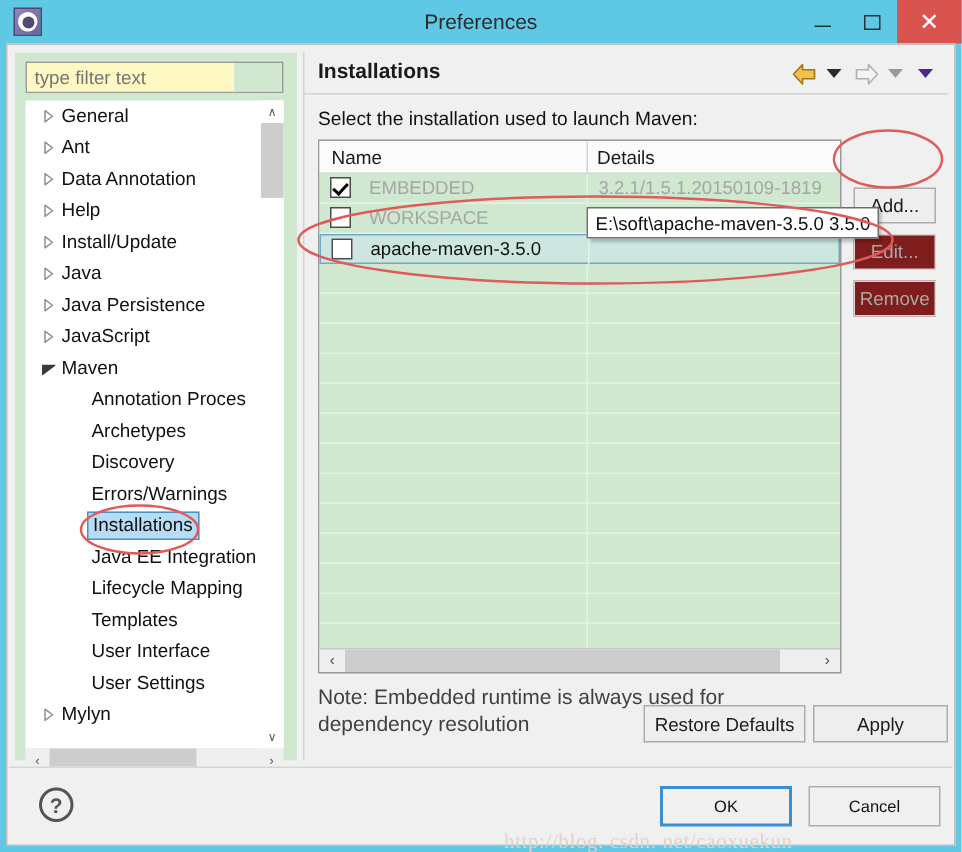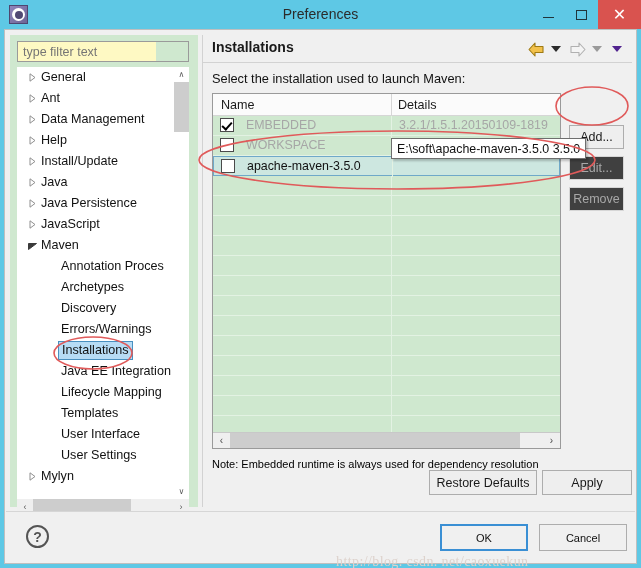--- a/index.html
+++ b/index.html
@@ -394,21 +394,21 @@
     border: 1px solid #adadad;
     font-size: 12.5px;
     color: #1a1a1a;
     box-sizing: border-box;
     display: flex; align-items: center; justify-content: center;
     cursor: default;
     font-family: "Liberation Sans", sans-serif;
   }
   .side-btn.disabled {
     color: #a8a8a8;
-    background: #404040;
+    background: #7f1d1d;
     border-color: #d6d6d6;
   }
   #btn-add { top: 90px; }
   #btn-edit { top: 121px; }
   #btn-remove { top: 152px; }
 
   
   #tooltip {
     position: absolute;
     left: 188px; top: 103px;
@@ -423,22 +423,22 @@
     white-space: nowrap;
     box-sizing: border-box;
     z-index: 30;
   }
 
   
   #note-text {
     position: absolute;
     left: 9px; top: 420px;
     width: 350px;
-    font-size: 11px;
-    color: #000000;
+    font-size: 14px;
+    color: #404040;
     line-height: 18px;
   }
   .page-btn {
     position: absolute;
     height: 25px;
     background: #eeeeee;
     border: 1px solid #adadad;
     font-size: 12.5px;
     color: #1a1a1a;
     box-sizing: border-box;
@@ -560,21 +560,21 @@
             <div class="tree-item">
               <svg class="arrow-right" viewBox="0 0 7 9">
                 <path d="M1 0.8 L6 4.5 L1 8.2 Z" fill="none" stroke="#8f8f8f" stroke-width="1" stroke-linejoin="round"></path>
               </svg>
               <span class="tree-label">Ant</span>
             </div>
             <div class="tree-item">
               <svg class="arrow-right" viewBox="0 0 7 9">
                 <path d="M1 0.8 L6 4.5 L1 8.2 Z" fill="none" stroke="#8f8f8f" stroke-width="1" stroke-linejoin="round"></path>
               </svg>
-              <span class="tree-label">Data Management</span>
+              <span class="tree-label">Data Annotation</span>
             </div>
             <div class="tree-item">
               <svg class="arrow-right" viewBox="0 0 7 9">
                 <path d="M1 0.8 L6 4.5 L1 8.2 Z" fill="none" stroke="#8f8f8f" stroke-width="1" stroke-linejoin="round"></path>
               </svg>
               <span class="tree-label">Help</span>
             </div>
             <div class="tree-item">
               <svg class="arrow-right" viewBox="0 0 7 9">
                 <path d="M1 0.8 L6 4.5 L1 8.2 Z" fill="none" stroke="#8f8f8f" stroke-width="1" stroke-linejoin="round"></path>

